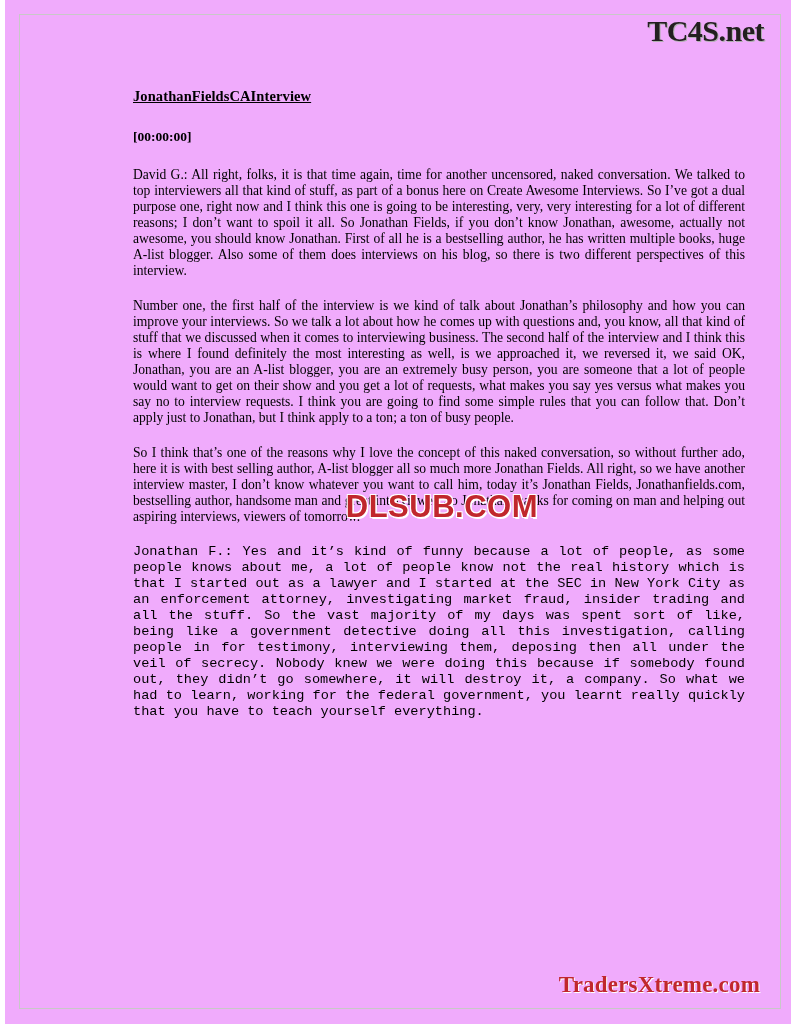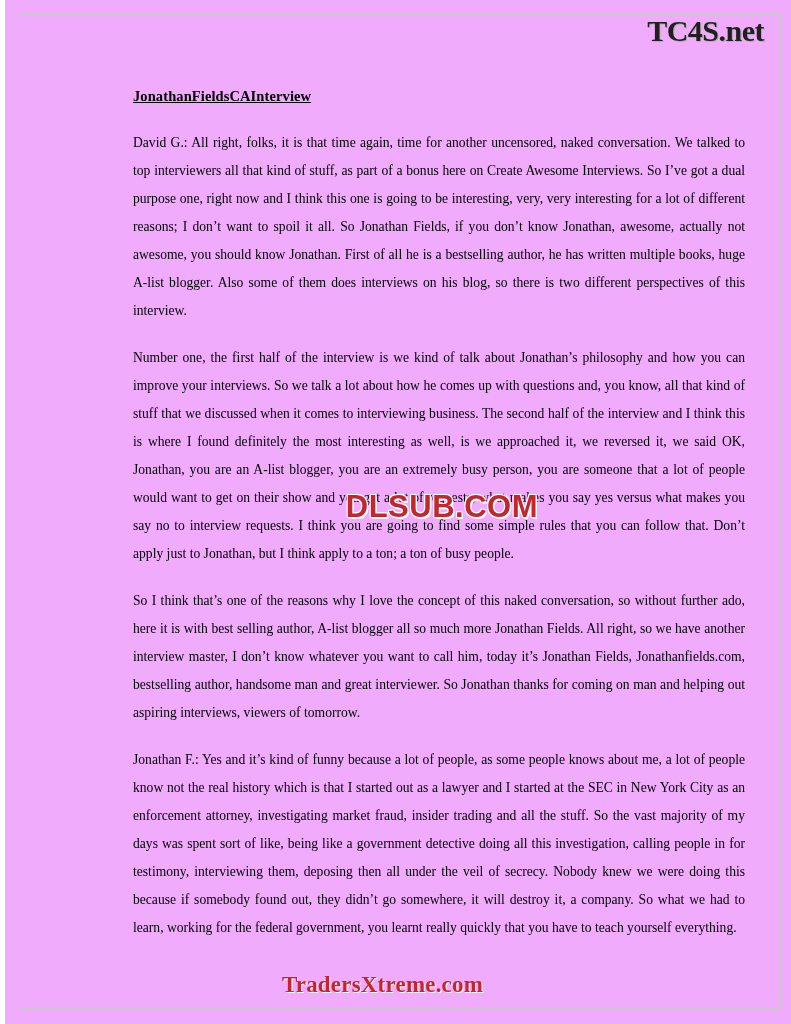--- a/index.html
+++ b/index.html
@@ -60,66 +60,67 @@
     letter-spacing: 0.1px;
   }
   .timecode {
     font-family: "Liberation Serif", serif;
     font-weight: bold;
     font-size: 13.5px;
     margin: 0 0 22px 0;
   }
   p.para {
     font-size: 13.6px;
-    line-height: 28px;
+    line-height: 16px;
     text-align: justify;
     margin: 0 0 19px 0;
     text-justify: inter-word;
   }
-  p.para:last-child { margin-bottom: 0; }
+  p.para:last-child { margin-bottom: 0; font-family: Liberation Mono, monospace; }
 
   .watermark-center {
     position: absolute;
     left: 243px;
     top: 489px;
     width: 290px;
     text-align: right;
     font-family: Liberation Sans, sans-serif;
     font-weight: bold;
     font-size: 31px;
     color: #c1272d;
     letter-spacing: 0.5px;
     text-shadow: 1.5px 1.5px 0 #ffffff, -1px -1px 0 #ffffff, 1px -1px 0 #ffffff, -1px 1px 0 #ffffff;
     pointer-events: none;
   }
   .watermark-bottom {
     position: absolute;
     left: 0;
     right: 36px;
     bottom: 26px;
-    text-align: center;
+    text-align: right;
     font-family: "Liberation Serif", serif;
     font-weight: bold;
     font-size: 23px;
     color: #c1272d;
     letter-spacing: 0.2px;
     text-shadow: 1px 1px 0 #ffffff;
   }
 </style>
 </head>
 <body>
 
 <div class="page">
 
   <div class="page-border"></div>
 
   <div class="watermark-top">TC4S.net</div>
 
   <div class="doc-body">
     <h1 class="doc-title">JonathanFieldsCAInterview</h1>
+    <div class="timecode">[00:00:00]</div>
 
     <p class="para">David G.: All right, folks, it is that time again, time for another uncensored, naked conversation. We talked to top interviewers all that kind of stuff, as part of a bonus here on Create Awesome Interviews. So I’ve got a dual purpose one, right now and I think this one is going to be interesting, very, very interesting for a lot of different reasons; I don’t want to spoil it all. So Jonathan Fields, if you don’t know Jonathan, awesome, actually not awesome, you should know Jonathan. First of all he is a bestselling author, he has written multiple books, huge A-list blogger. Also some of them does interviews on his blog, so there is two different perspectives of this interview.</p>
     <p class="para">Number one, the first half of the interview is we kind of talk about Jonathan’s philosophy and how you can improve your interviews. So we talk a lot about how he comes up with questions and, you know, all that kind of stuff that we discussed when it comes to interviewing business. The second half of the interview and I think this is where I found definitely the most interesting as well, is we approached it, we reversed it, we said OK, Jonathan, you are an A-list blogger, you are an extremely busy person, you are someone that a lot of people would want to get on their show and you get a lot of requests, what makes you say yes versus what makes you say no to interview requests. I think you are going to find some simple rules that you can follow that. Don’t apply just to Jonathan, but I think apply to a ton; a ton of busy people.</p>
     <p class="para">So I think that’s one of the reasons why I love the concept of this naked conversation, so without further ado, here it is with best selling author, A-list blogger all so much more Jonathan Fields. All right, so we have another interview master, I don’t know whatever you want to call him, today it’s Jonathan Fields, Jonathanfields.com, bestselling author, handsome man and great interviewer. So Jonathan thanks for coming on man and helping out aspiring interviews, viewers of tomorrow.</p>
     <p class="para">Jonathan F.: Yes and it’s kind of funny because a lot of people, as some people knows about me, a lot of people know not the real history which is that I started out as a lawyer and I started at the SEC in New York City as an enforcement attorney, investigating market fraud, insider trading and all the stuff. So the vast majority of my days was spent sort of like, being like a government detective doing all this investigation, calling people in for testimony, interviewing them, deposing then all under the veil of secrecy. Nobody knew we were doing this because if somebody found out, they didn’t go somewhere, it will destroy it, a company. So what we had to learn, working for the federal government, you learnt really quickly that you have to teach yourself everything.</p>
   </div>
 
   <div class="watermark-center">DLSUB.COM</div>
 
   <div class="watermark-bottom">TradersXtreme.com</div>

